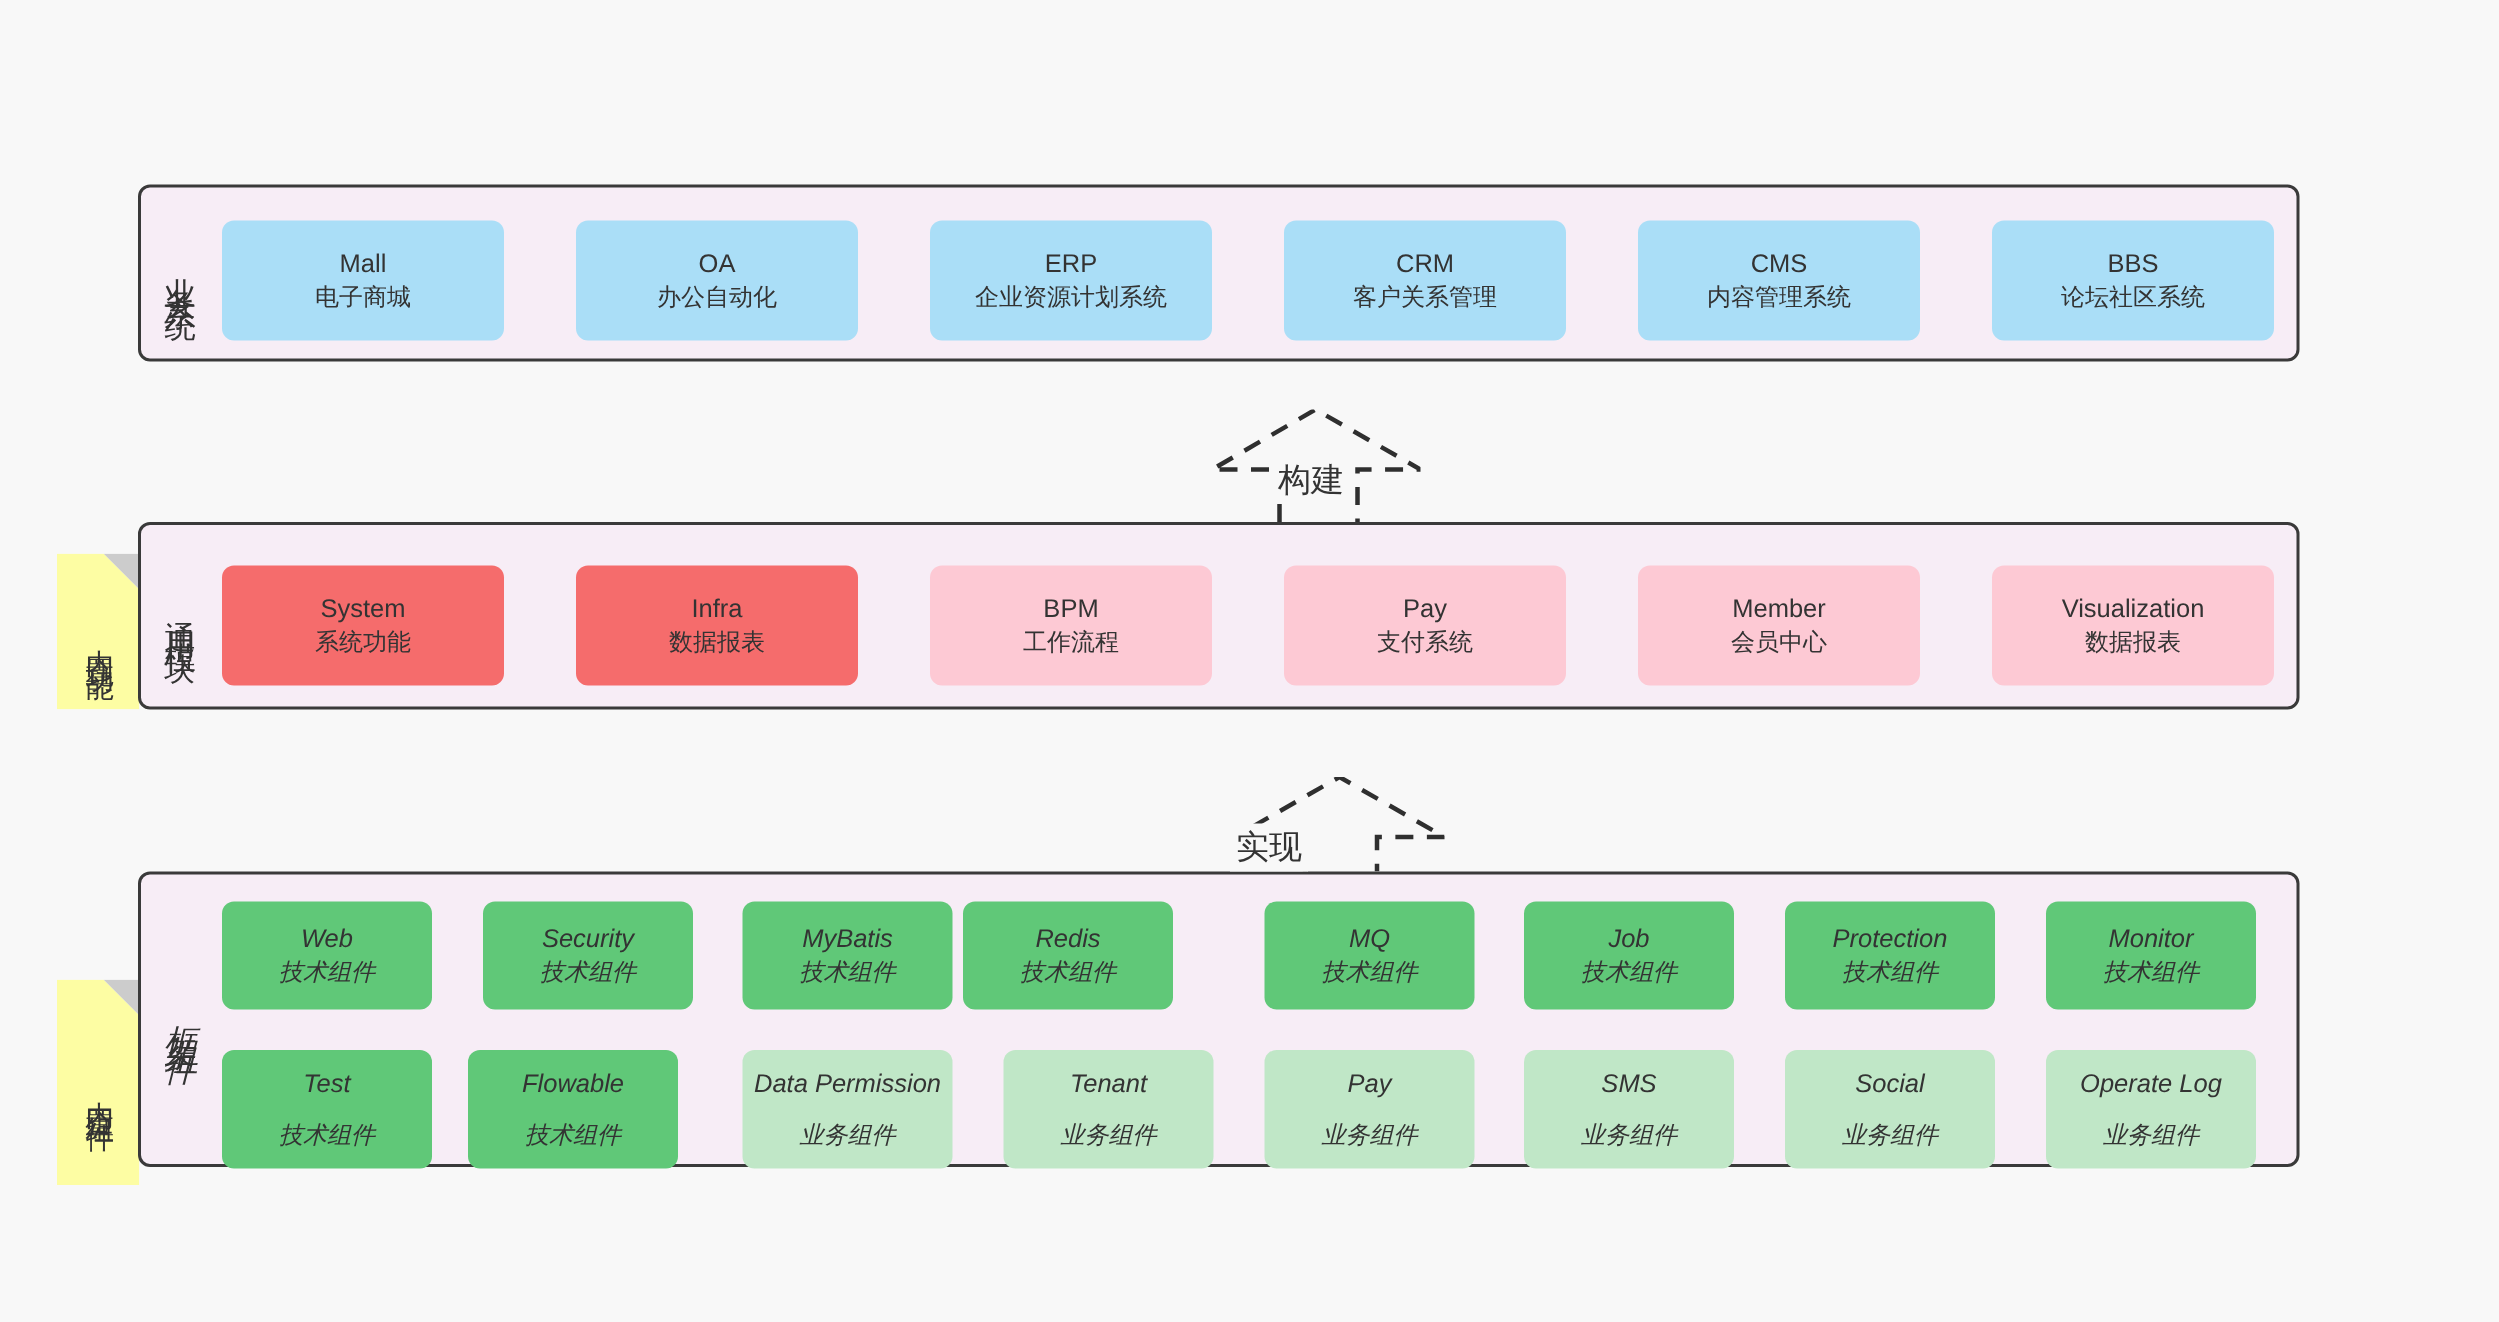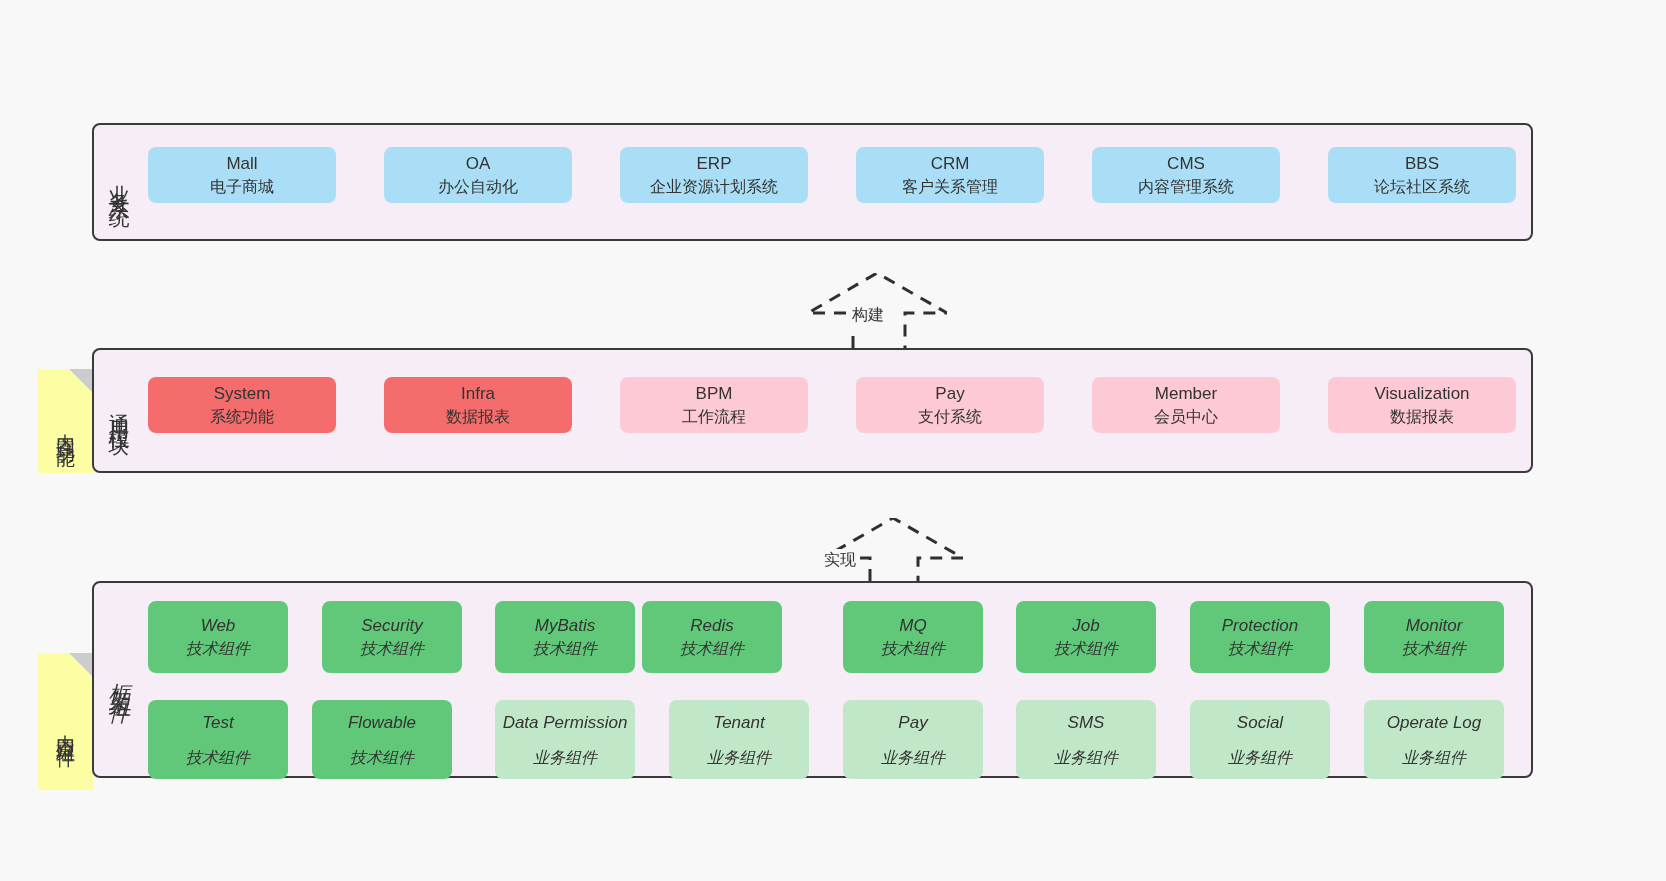--- a/index.html
+++ b/index.html
@@ -37,21 +37,21 @@
     position: absolute;
     border-radius: 8px;
     display: flex; flex-direction: column;
     align-items: center; justify-content: center;
     text-align: center;
     font-size: 16px; line-height: 23px;
     padding: 2px 6px; box-sizing: border-box;
   }
   .box .en { font-size: 17px; }
   .box .zh { font-size: 16px; }
-  .w188 { width: 188px; height: 56px; }
+  .w188 { width: 188px; height: 80px; }
   .w140 { width: 140px; }
   .r1 { top: 18px;  height: 72px; }
   .r2 { top: 117px; height: 79px; gap: 12px; }
   .rowtop { top: 22px; }
   .rowmid { top: 27px; }
 
   .c-blue        { background: var(--blue); }
   .c-red         { background: var(--red); }
   .c-pink        { background: var(--pink); }
   .c-green-dark  { background: var(--green_dark); }
@@ -84,21 +84,21 @@
   .arrow svg path {
     fill: none;
     stroke: var(--line_dark);
     stroke-width: 3;
     stroke-dasharray: 12 9;
     stroke-linejoin: miter;
   }
   .arrow-label {
     position: absolute; z-index: 3;
     background: var(--page_bg, #f8f8f8);
-    font-size: 16px; color: #333;
+    font-size: 22px; color: #333;
     padding: 1px 4px;
     white-space: nowrap;
   }
 </style>
 </head>
 <body>
 
 <div class="stage">
 
   <div class="note note-mid">

